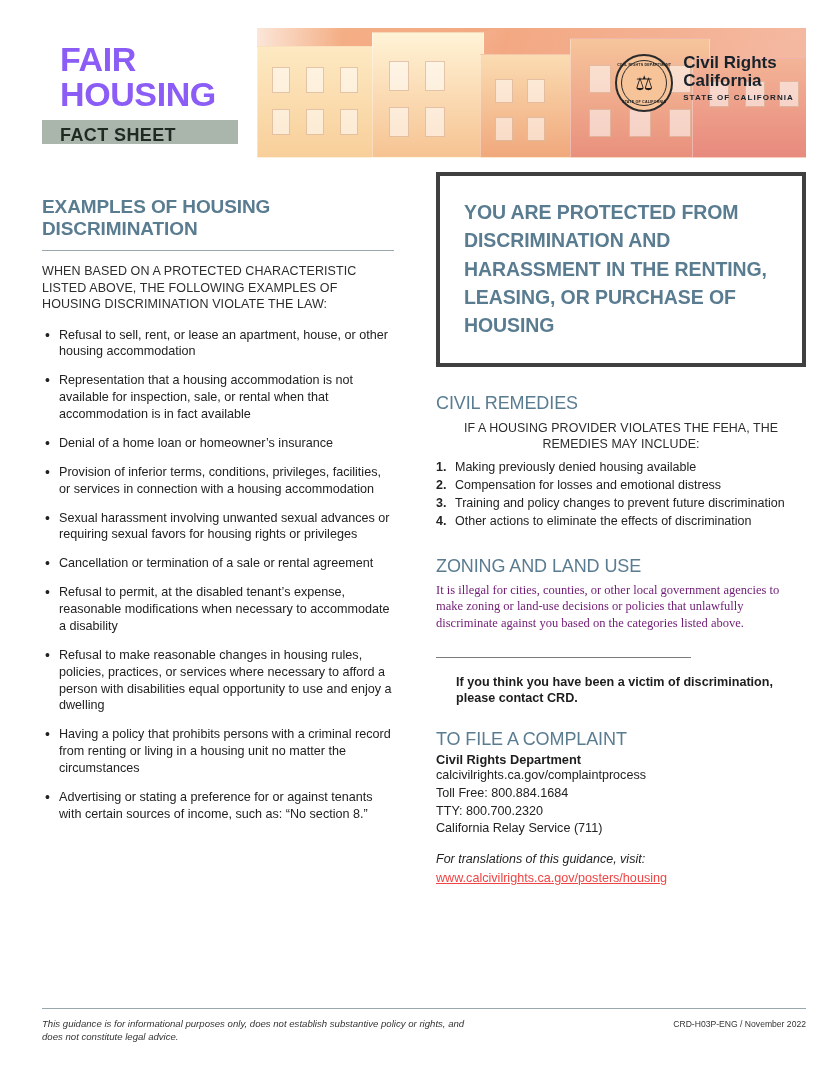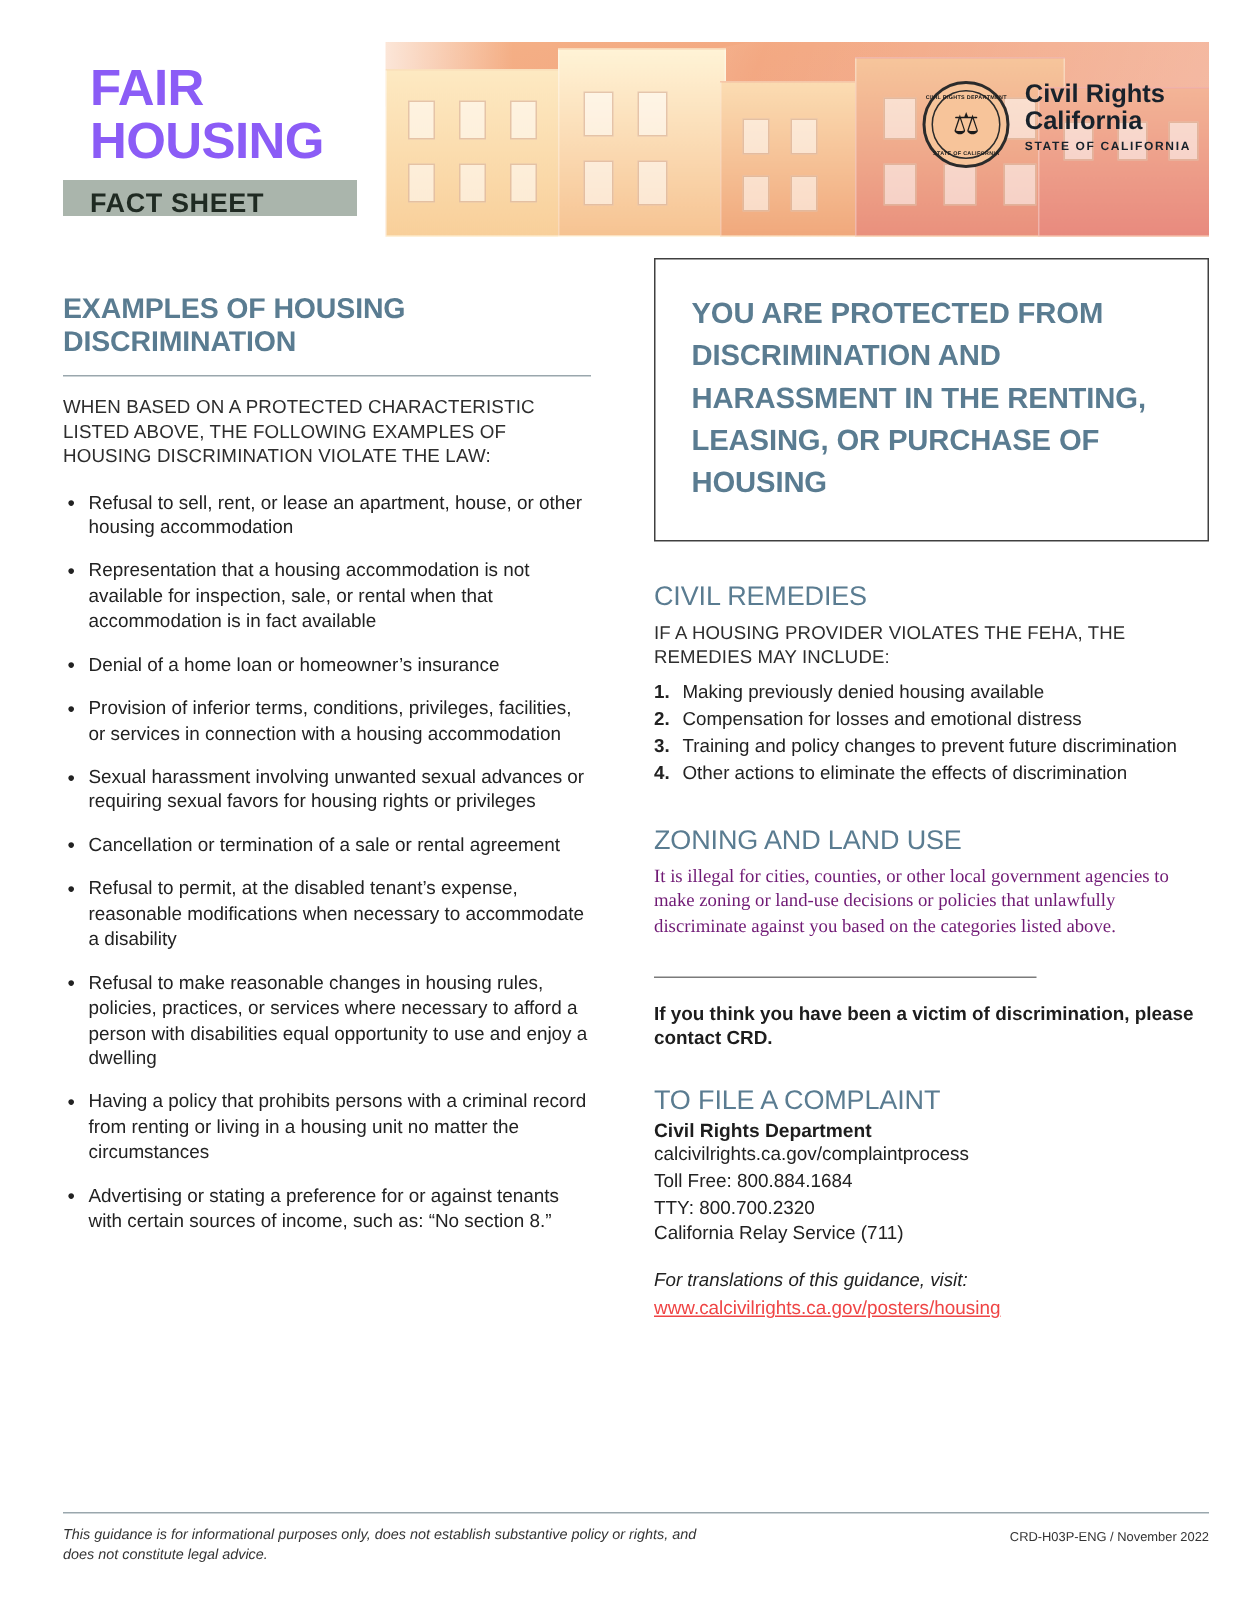--- a/index.html
+++ b/index.html
@@ -174,21 +174,21 @@
     color: #222;
   }
   ul.bullets li::before {
     content: "•";
     position: absolute; left: 3px; top: -1px;
     font-size: 14px; color: #222;
   }
 
   
   .protected-box {
-    border: 1px solid #404040;
+    border: 4px solid #404040;
     padding: 22px 24px 24px 24px;
   }
   .protected-box p {
     color: #5a7c91;
     font-weight: bold;
     font-size: 19.5px;
     line-height: 1.45;
     letter-spacing: -0.1px;
   }
 
@@ -199,20 +199,21 @@
     letter-spacing: -0.1px;
     margin-top: 26px;
   }
   .sec-h.tight { margin-top: 22px; }
   .caps-sub {
     font-size: 12.4px;
     line-height: 1.3;
     color: #2d2d2d;
     margin-top: 6px;
     letter-spacing: 0.1px;
+    text-align: center;
   }
   ol.numbered { list-style: none; margin-top: 6px; }
   ol.numbered li {
     position: relative;
     padding-left: 19px;
     margin-bottom: 2px;
     font-size: 12.5px;
     line-height: 1.3;
     color: #222;
   }
@@ -230,20 +231,21 @@
   .rule-mid {
     border-top: 1px solid #7b7b7b;
     width: 255px;
     margin: 26px 0 16px 0;
   }
   .bold-note {
     font-size: 12.6px;
     line-height: 1.3;
     font-weight: bold;
     color: #1d1d1d;
+    margin-left: 20px;
   }
   .contact-name {
     font-size: 12.8px;
     font-weight: bold;
     color: #1d1d1d;
     margin-top: 2px;
   }
   .contact-line {
     font-size: 12.6px;
     line-height: 1.42;

